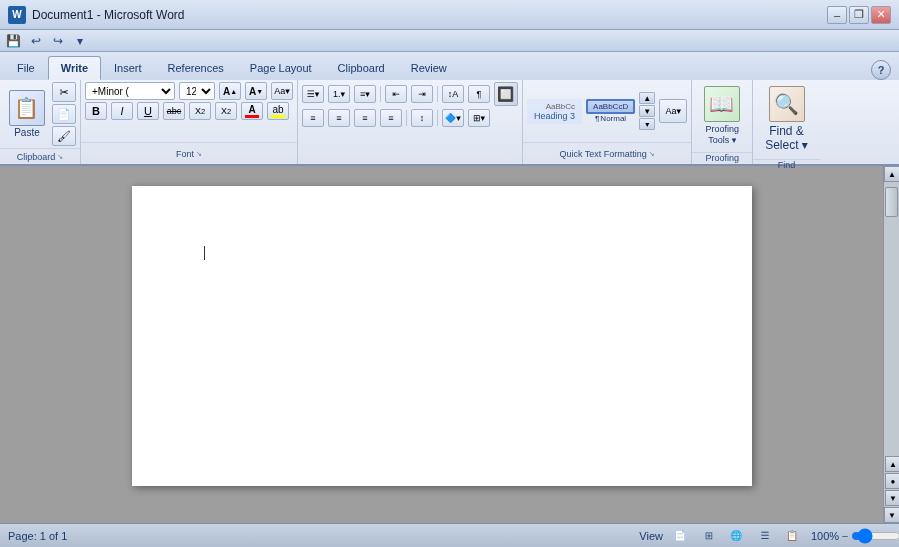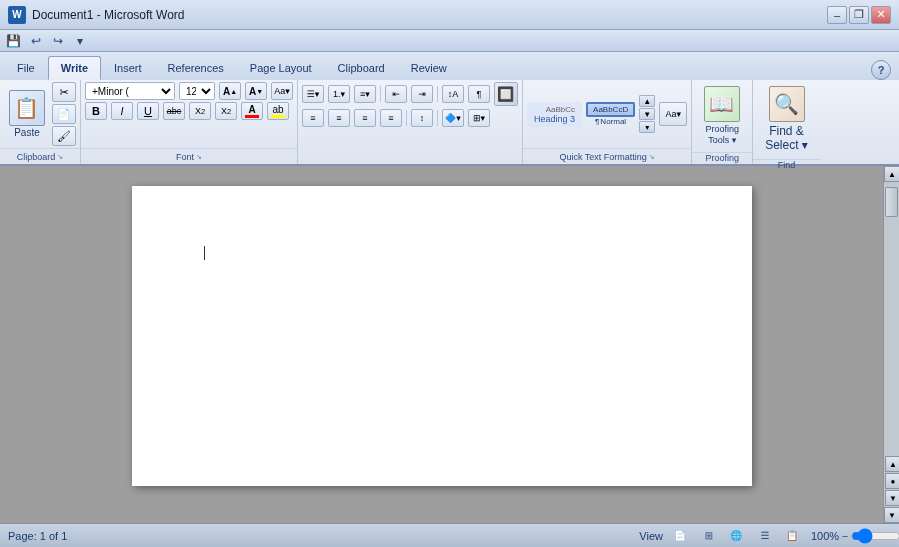--- a/index.html
+++ b/index.html
@@ -76,21 +76,21 @@
     .status-right { display: flex; gap: 8px; align-items: center; }
     .view-btn { width: 20px; height: 18px; background: transparent; border: 1px solid transparent; border-radius: 2px; cursor: pointer; display: flex; align-items: center; justify-content: center; font-size: 10px; color: #2c4a7c; }
     .section-divider { width: 1px; background: #b8c8d8; margin: 2px 0; }
 
     .aa-btn { font-size: 10px; font-weight: bold; }
 
     .para-btn { width: 22px; height: 18px; background: linear-gradient(to bottom, #f0f4ff, #d8e3f0); border: 1px solid #a0b0c8; border-radius: 2px; cursor: pointer; display: flex; align-items: center; justify-content: center; font-size: 9px; }
     .shading-btn { width: 24px; height: 24px; background: linear-gradient(135deg, #e8eef8, #c8d3e8); border: 1px solid #a0b0c8; border-radius: 2px; cursor: pointer; display: flex; align-items: center; justify-content: center; font-size: 14px; }
     .group-wrapper { display: flex; flex-direction: column; border-right: 1px solid #b8c8d8; }
     .group-inner { flex: 1; display: flex; align-items: center; padding: 2px 4px; gap: 2px; }
-    .group-label-bar { height: 16px; display: flex; align-items: center; justify-content: center; gap: 2px; font-size: 9px; color: #2c4a7c; padding: 0 4px; border-top: 1px solid #c8d3e8; }
+    .group-label-bar { height: 22px; display: flex; align-items: center; justify-content: center; gap: 2px; font-size: 9px; color: #2c4a7c; padding: 0 4px; border-top: 1px solid #c8d3e8; }
 
     .expand-arrow { font-size: 7px; color: #5a7a9a; cursor: pointer; }
   </style>
 </head>
 <body>
 
 <div class="title-bar">
   <div class="title-bar-left">
     <div class="title-icon">
         <span>W</span>

